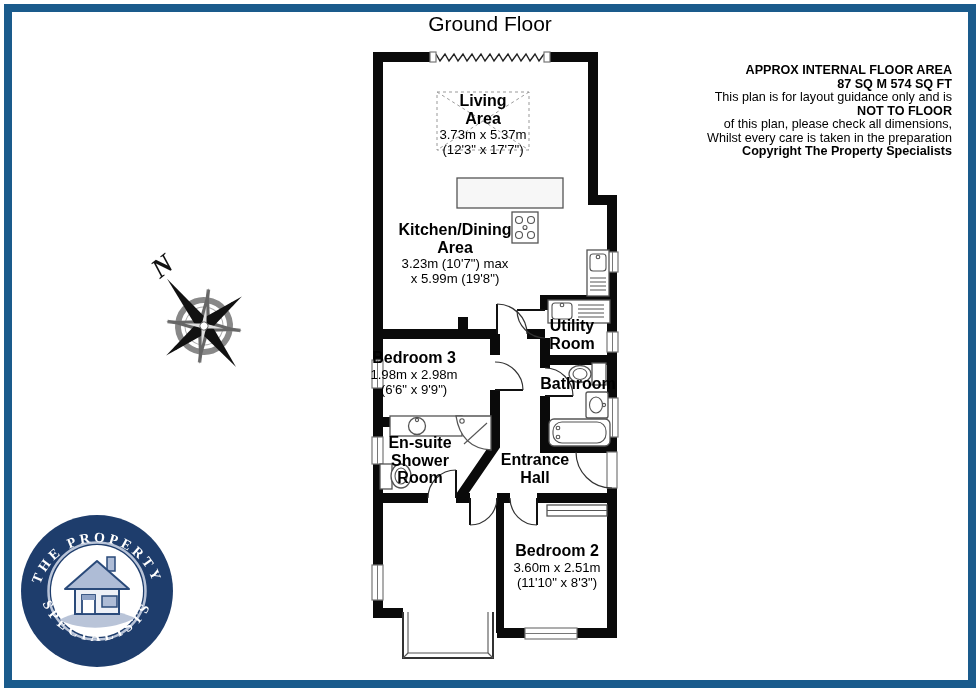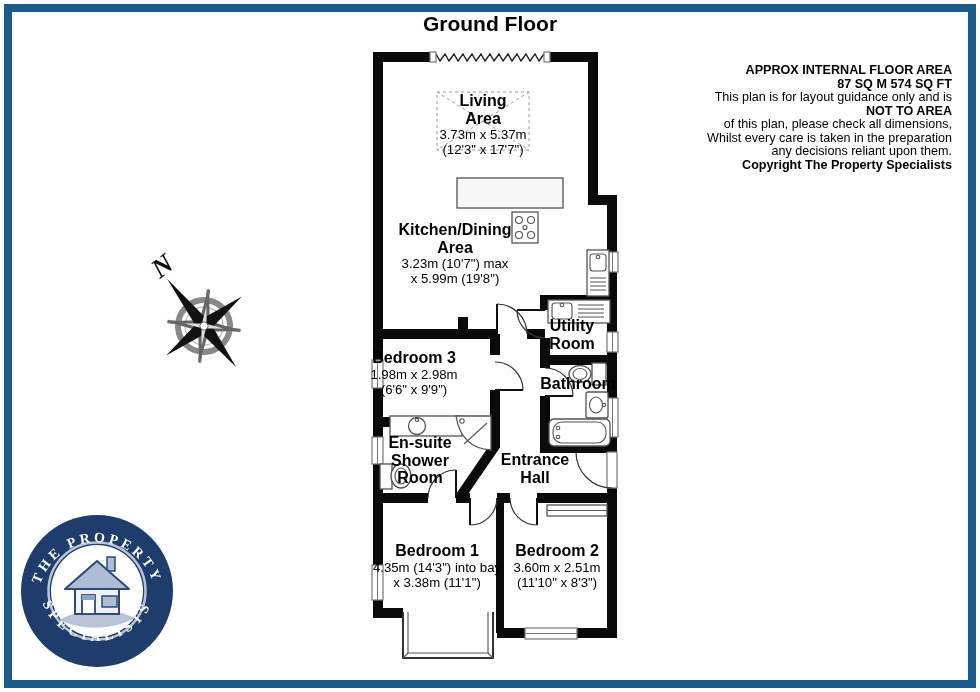--- a/index.html
+++ b/index.html
@@ -2,21 +2,21 @@
 <html><head>
 <meta charset="utf-8">
 <style>
   html,body{margin:0;padding:0;background:#fff;}
   #canvas{position:relative;width:980px;height:692px;background:#fff;overflow:hidden;
           font-family:"Liberation Sans",sans-serif;color:#000;}
   #page-border{position:absolute;left:4px;top:4px;right:4px;bottom:4px;
                border:8px solid #1a5b8c;pointer-events:none;z-index:5;}
   #plan{position:absolute;left:0;top:0;z-index:1;}
   .title{position:absolute;top:12px;left:0;width:100%;text-align:center;
-         font-size:21px;font-weight:bold;z-index:2;}
+         font-size:21px;font-weight:normal;z-index:2;}
   .disc{position:absolute;top:64px;left:618px;width:334px;text-align:right;
         font-size:12.6px;line-height:13.5px;z-index:2;}
   .disc .b{font-weight:bold;}
   .lbl{position:absolute;text-align:center;z-index:2;}
   .rname{font-weight:bold;font-size:16px;line-height:17.5px;white-space:nowrap;}
   .rdim{font-size:13.2px;line-height:15px;white-space:nowrap;}
   .wall{stroke:#0a0a0a;stroke-width:10;fill:none;stroke-linejoin:miter;stroke-linecap:butt;}
   .wallthin{stroke:#0a0a0a;stroke-width:8;fill:none;}
   .fix{stroke:#555;stroke-width:1.3;fill:#fff;}
   .fixl{stroke:#555;stroke-width:1.1;fill:none;}
@@ -34,24 +34,23 @@
 <div id="canvas">
 
   <div id="page-border"></div>
 
   <div class="title">Ground Floor</div>
 
   <div class="disc">
     <div class="b">APPROX INTERNAL FLOOR AREA</div>
     <div class="b">87 SQ M 574 SQ FT</div>
     <div>This plan is for layout guidance only and is</div>
-    <div class="b">NOT TO AREA</div>
+    <div class="b">NOT TO FLOOR</div>
     <div>of this plan, please check all dimensions,</div>
     <div>Whilst every care is taken in the preparation</div>
-    <div>any decisions reliant upon them.</div>
     <div class="b">Copyright The Property Specialists</div>
   </div>
 
   <svg id="plan" width="980" height="692" viewBox="0 0 980 692">
 
     <g>
       <path class="wall" d="M 373,57 H 434"></path>
       <path class="wall" d="M 544,57 H 598"></path>
       <path class="wall" d="M 378,52 V 613 H 403"></path>
       <path class="wall" d="M 593,52 V 200 H 612 V 452"></path>
@@ -311,25 +310,20 @@
     <div class="rname">En-suite</div>
     <div class="rname">Shower</div>
     <div class="rname">Room</div>
   </div>
 
   <div class="lbl" style="left:475px;top:451px;width:120px">
     <div class="rname">Entrance</div>
     <div class="rname">Hall</div>
   </div>
 
-  <div class="lbl" style="left:357px;top:542px;width:160px">
-    <div class="rname">Bedroom 1</div>
-    <div class="rdim">4.35m (14'3") into bay</div>
-    <div class="rdim">x 3.38m (11'1")</div>
-  </div>
 
   <div class="lbl" style="left:487px;top:542px;width:140px">
     <div class="rname">Bedroom 2</div>
     <div class="rdim">3.60m x 2.51m</div>
     <div class="rdim">(11'10" x 8'3")</div>
   </div>
 
 </div>
 
 </body></html>

